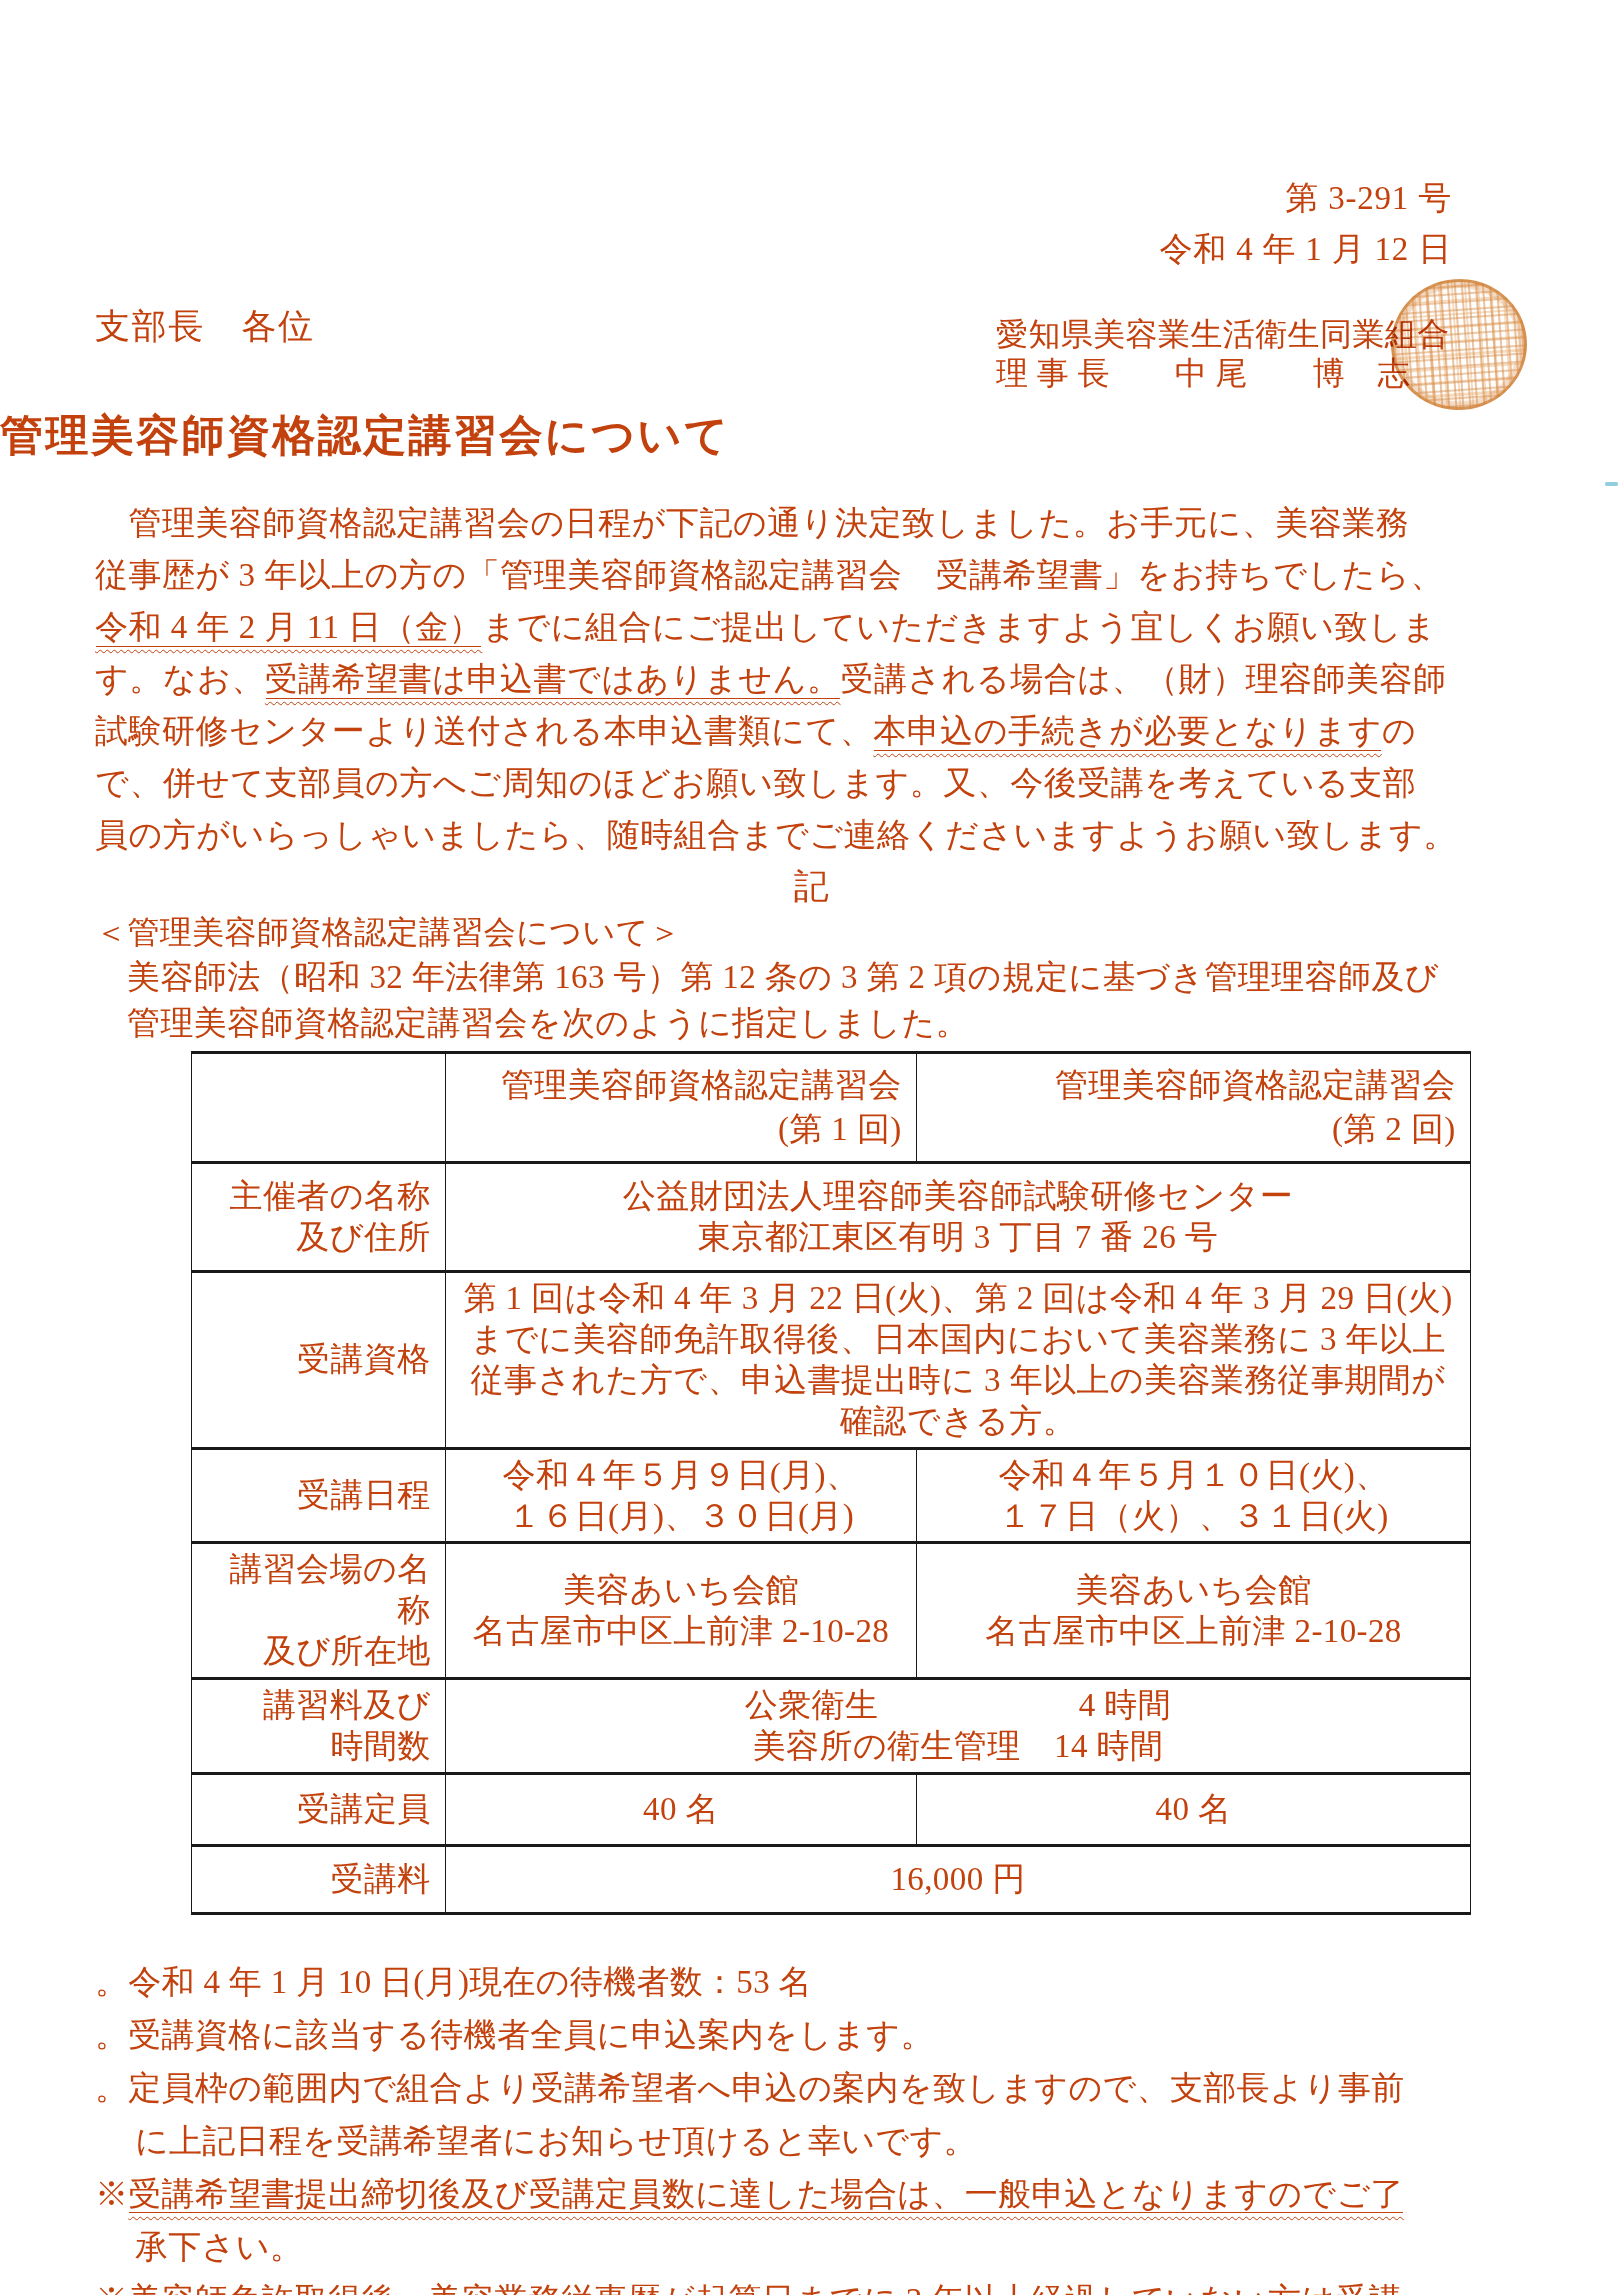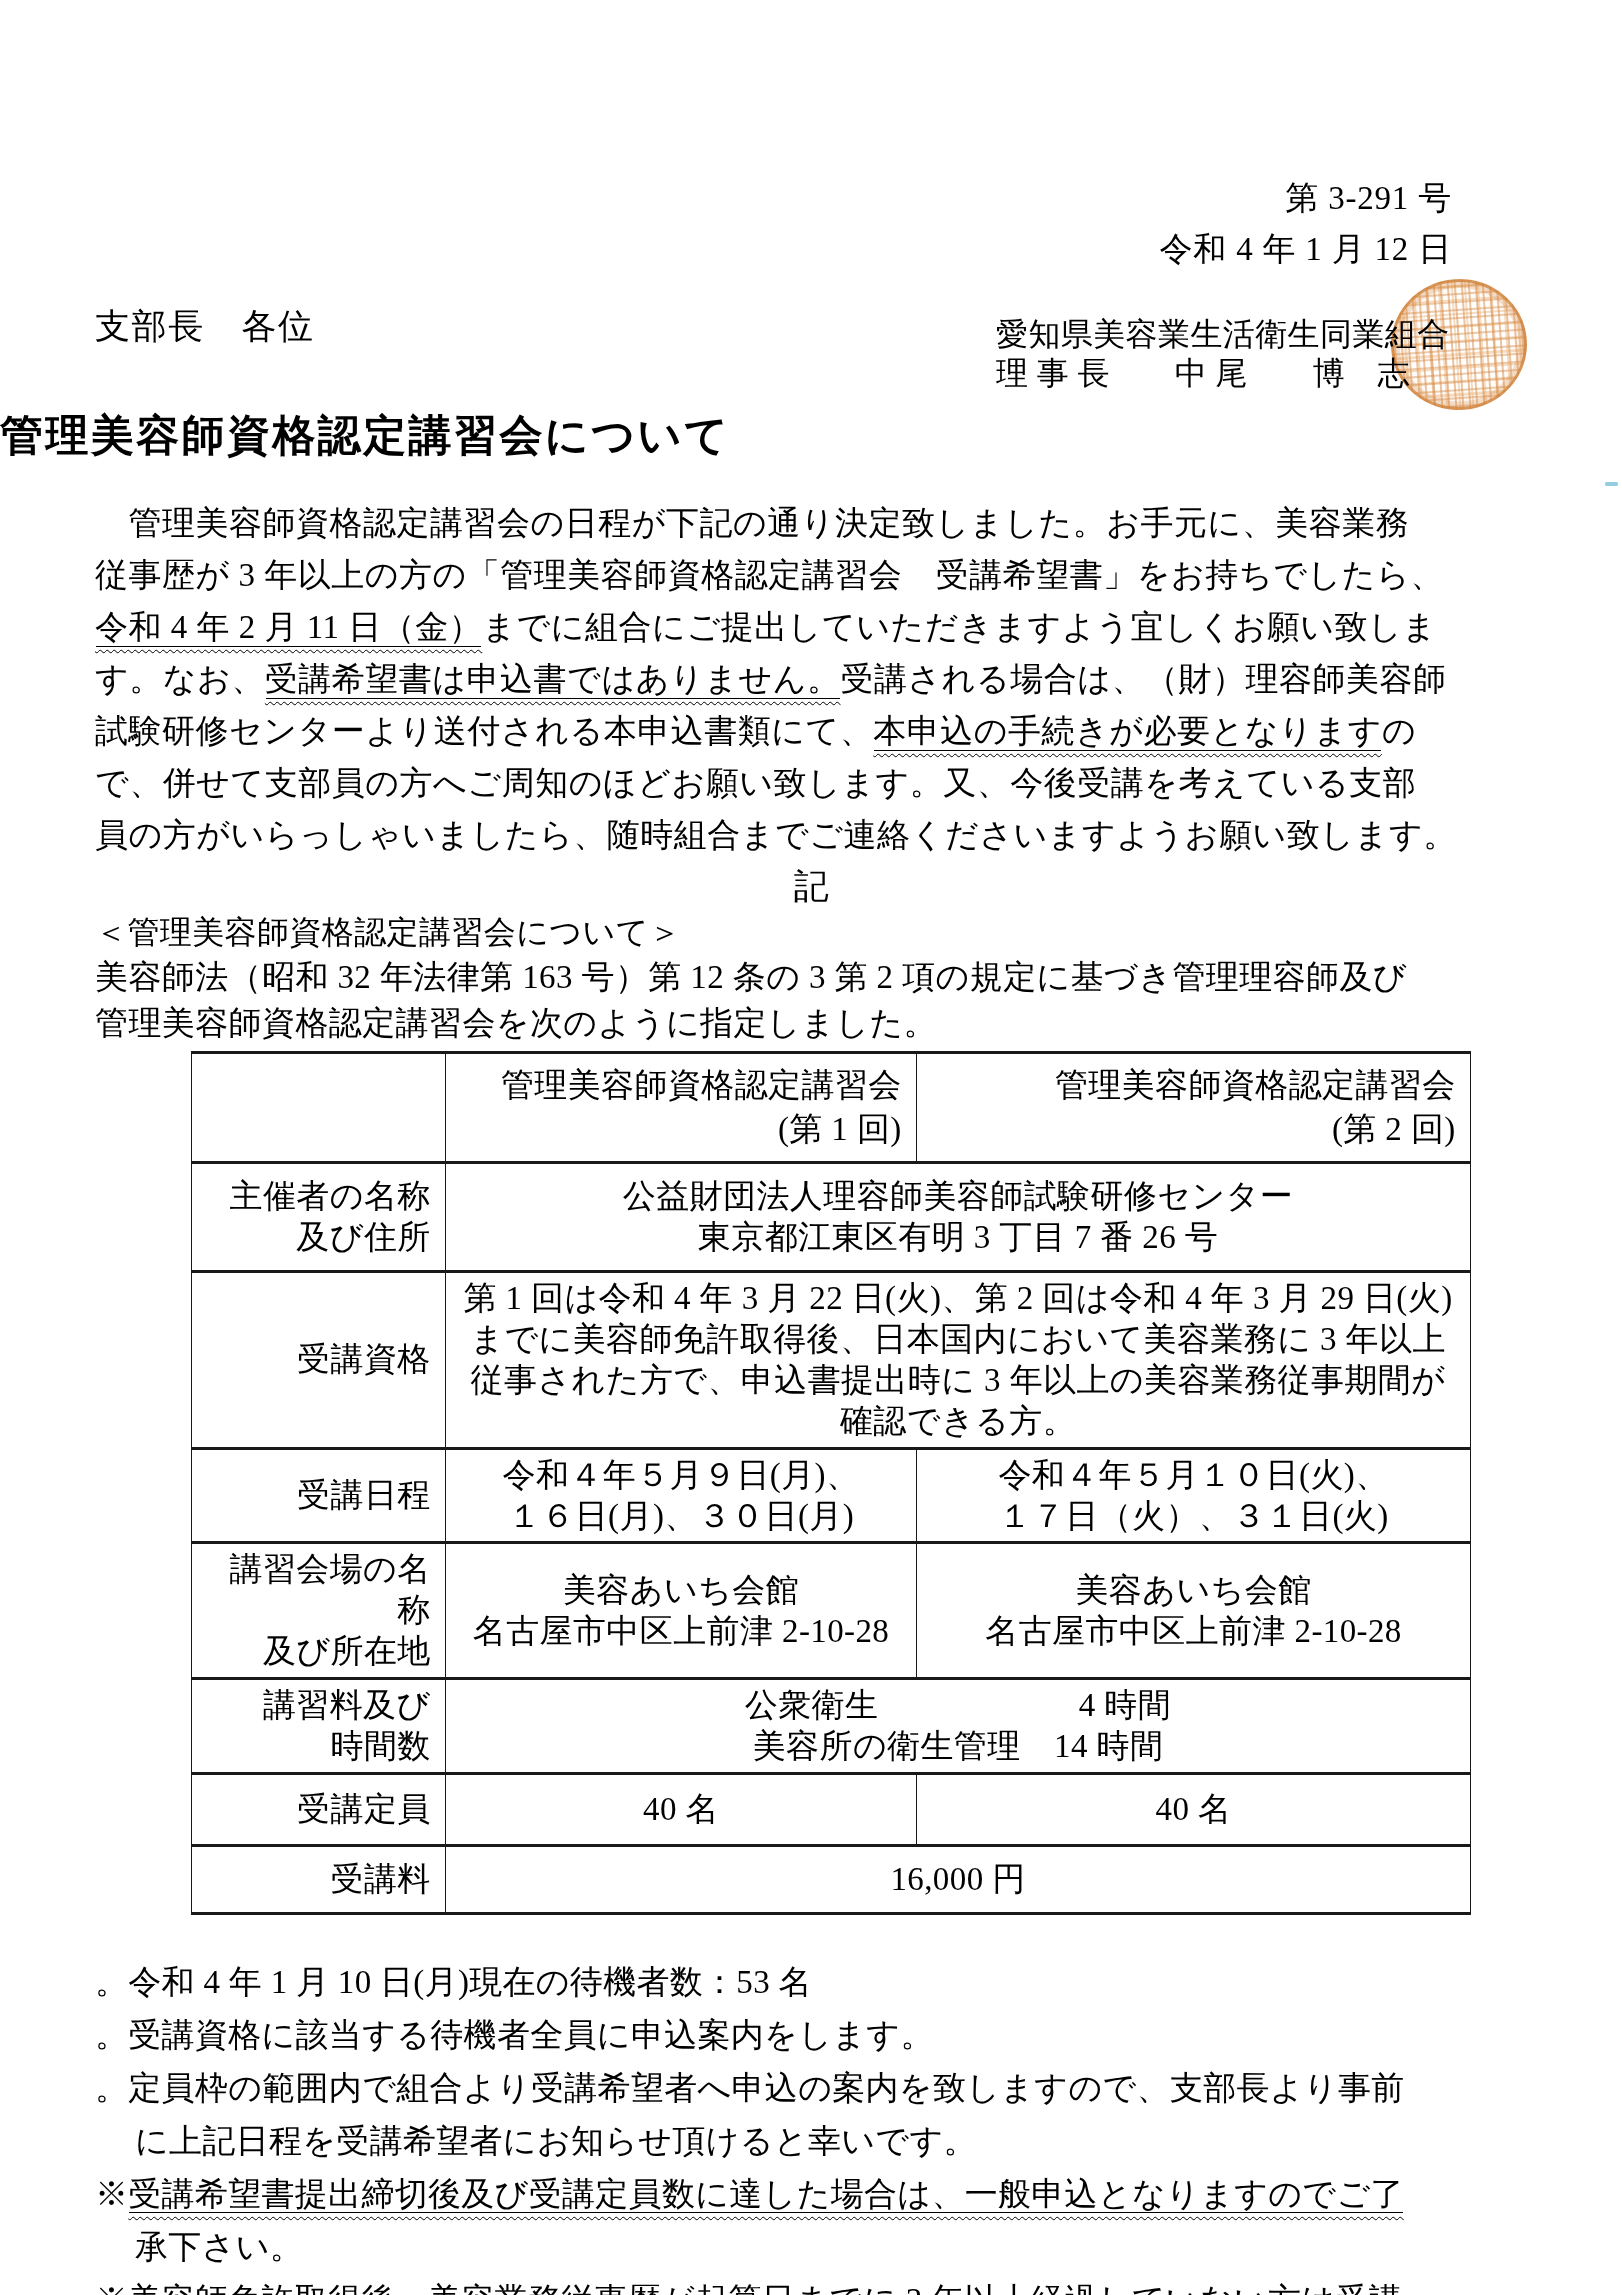--- a/index.html
+++ b/index.html
@@ -2,21 +2,21 @@
 <html lang="ja" style="font-size:12.7px"><head>
 <meta charset="utf-8">
 <style>
   html,body{margin:0;padding:0;background:#9a9a9a;}
   .page{
     position:relative;
     width:1622px;height:2295px;
     margin:0 auto;
     background:#ffffff;
     font-family:"Liberation Serif","DejaVu Serif",serif;
-    color:#000000;
+    color:#c2410c;
     overflow:hidden;
   }
   
   .doc-no{
     position:absolute;top:173px;right:170px;
     text-align:right;font-size:33px;line-height:51px;letter-spacing:0.8px;
   }
   .recipient{
     position:absolute;top:303px;left:95px;
     font-size:35px;letter-spacing:1.6px;
@@ -46,21 +46,21 @@
   .title{
     position:absolute;top:407px;left:0;width:100%;
     margin:0;text-align:left;
     font-size:43px;font-weight:600;letter-spacing:2.4px;
   }
   
   .main{position:absolute;top:497px;left:95px;width:1434px;}
   .bline{font-size:33px;line-height:52px;letter-spacing:0.5px;white-space:nowrap;}
   .ki{font-size:35px;line-height:46px;text-align:center;letter-spacing:1.6px;margin-top:3.2px;}
   .sec{font-size:32px;line-height:44px;letter-spacing:0.4px;}
-  .law{font-size:33px;line-height:46px;letter-spacing:0.4px;white-space:nowrap;}
+  .law{font-size:33px;line-height:46px;letter-spacing:0.4px;white-space:nowrap;margin-left:32px;}
   
   .emph{
     position:relative;
     text-decoration-line:underline;
     text-decoration-style:wavy;
     text-decoration-thickness:1.3px;
     text-underline-offset:11px;
   }
   .emph::after{
     content:"";position:absolute;left:0.8px;right:0.8px;bottom:-1.6px;height:0;

